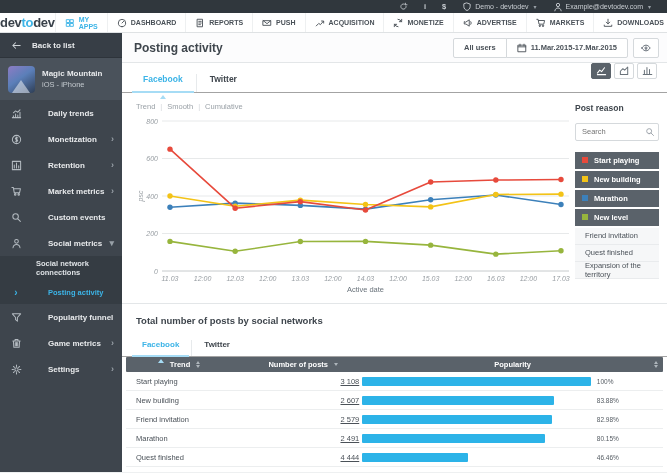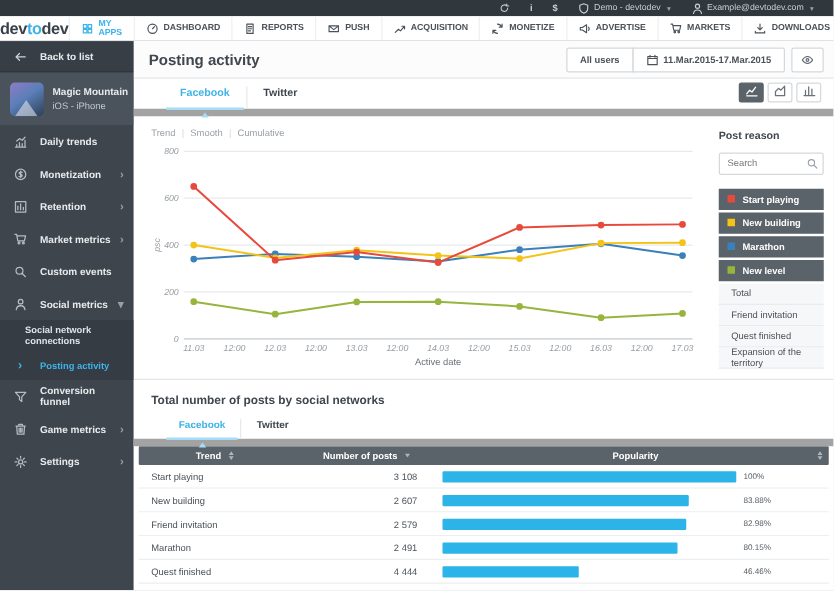--- a/index.html
+++ b/index.html
@@ -20,52 +20,52 @@
   .nav-menu { display:flex; align-items:stretch; }
   .nav-item { display:flex; align-items:center; gap:4px; padding:0 9px; font-size:7px; font-weight:bold; color:#4a5158; border-left:1px solid #eef0f1; cursor:pointer; }
   .nav-item:last-child { border-right:1px solid #eef0f1; }
   .nav-item.active { color:#3cb4e7; }
   .nav-item svg { display:block; }
 
   
   .main { display:flex; height:439px; }
 
   
-  .sidebar { width:107px; background:#3e454d; flex-shrink:0; color:#e8eaec; }
+  .sidebar { width:122px; background:#3e454d; flex-shrink:0; color:#e8eaec; }
   .sb-back { height:25px; background:#373e46; border-bottom:1px solid #2e343b; display:flex; align-items:center; font-size:8px; font-weight:bold; cursor:pointer; }
   .sb-back .sb-icon { color:#cfd4d8; }
   .sb-app { height:42px; background:#4a525b; display:flex; align-items:center; padding-left:8px; gap:7px; cursor:pointer; }
   .sb-thumb { width:27px; height:27px; border-radius:4px; background:linear-gradient(145deg,#8d7cc4 0%,#5b7fb9 45%,#2e3e55 100%); position:relative; overflow:hidden; flex-shrink:0; }
   .sb-thumb::after { content:""; position:absolute; left:4px; bottom:0; width:0; height:0; border-left:9px solid transparent; border-right:9px solid transparent; border-bottom:13px solid rgba(235,238,244,.55); }
   .sb-app-name { font-size:8px; font-weight:bold; line-height:1.35; }
   .sb-app-platform { font-size:7.5px; color:#c3c9ce; font-weight:normal; }
   .sb-item { height:26px; display:flex; align-items:center; padding-right:8px; font-size:8px; font-weight:bold; cursor:pointer; }
   .sb-icon { width:32px; display:flex; justify-content:center; align-items:center; color:#b4bbc1; flex-shrink:0; }
-  .sb-label { flex:1; }
+  .sb-label { flex:1;margin-left:16px; }
   .sb-chev { color:#98a0a7; font-size:9px; line-height:1; }
   .sb-sub { height:24px; background:#353c43; display:flex; align-items:center; font-size:7.5px; font-weight:bold; color:#dfe3e6; cursor:pointer; }
   .sb-sub .sb-label { padding-left:20px; }
   .sb-sub.active { color:#3cb4e7; }
   .sb-sub.active .sb-label { padding-left:0; }
   .sb-sub.active .sb-icon { color:#3cb4e7; font-size:10px; }
 
   
   .content { flex:1; background:#fff; display:flex; flex-direction:column; overflow:hidden; }
   .page-head { height:30px; background:#fcfcfd; border-bottom:1px solid #e3e6e8; display:flex; align-items:center; padding:0 8px 0 12px; }
   .page-title { flex:1; font-size:12px; font-weight:bold; color:#3f464d; }
   .head-controls { display:flex; align-items:center; gap:5px; }
   .btn-group { display:flex; }
   .btn { height:20px; background:#fff; border:1px solid #d5d9dc; font-size:7.5px; font-weight:bold; color:#4a5158; display:flex; align-items:center; gap:4px; padding:0 10px; cursor:pointer; }
   .btn-group .btn:first-child { border-radius:2px 0 0 2px; }
   .btn-group .btn:last-child { border-radius:0 2px 2px 0; margin-left:-1px; }
   .btn.icon-only { padding:0 7px; border-radius:2px; color:#5b646d; }
   .btn svg { display:block; }
 
   
-  .tabs-row { height:30px; border-bottom:6px solid #a3a3a3; display:flex; align-items:flex-end; padding:0 10px 0 24px; position:relative; }
+  .tabs-row { height:30px; border-bottom:1px solid #a3a3a3; display:flex; padding:0 10px 0 8px; position:relative; }
   .tab { font-size:8.5px; font-weight:bold; color:#3f464d; padding:0 13px 8px; position:relative; cursor:pointer; }
   .tab + .tab { border-left:1px solid #e7eaec;margin-top:32px; }
   .tab.active { color:#3cb4e7; }
   .tab.active::after { content:""; position:absolute; left:2px; right:2px; bottom:-1px; height:2px; background:#a6dcf5; }
   .tab.active::before { content:""; position:absolute; left:50%; margin-left:-3px; bottom:-7px; border-left:3px solid transparent; border-right:3px solid transparent; border-bottom:4px solid #a6dcf5; }
   .tabs-row.small { height:26px; }
   .tabs-row.small .tab { font-size:8px; padding:0 12px 7px; }
   .chart-btns { margin-left:auto; display:flex; gap:3px; margin-bottom:5px; }
   .cbtn { width:20px; height:16px; border:1px solid #d5d9dc; border-radius:2px; background:#fff; color:#6a737b; display:flex; align-items:center; justify-content:center; cursor:pointer; }
   .cbtn.active { background:#5a626a; border-color:#5a626a; color:#fff; }
@@ -96,21 +96,21 @@
   .table-wrap { margin:0 4px; }
   .thead { display:flex; background:#5a626a; color:#fff; font-size:7.5px; font-weight:bold; height:15px; border-radius:1px; }
   .th { display:flex; align-items:center; justify-content:center; position:relative; cursor:pointer; }
   .c1 { width:22%; } .c2 { width:22%; } .c3 { flex:1; }
   .sort { display:flex; flex-direction:column; gap:1px; margin-left:6px; }
   .s-up { width:0; height:0; border-left:2.5px solid transparent; border-right:2.5px solid transparent; border-bottom:3px solid #aeb5bb; }
   .s-dn { width:0; height:0; border-left:2.5px solid transparent; border-right:2.5px solid transparent; border-top:3px solid #aeb5bb; }
   .sort.abs { position:absolute; right:5px; top:4px; }
   .trow { display:flex; align-items:center; height:19px; border-bottom:1px solid #eceeef; font-size:7.5px; color:#4a5158; background:#fff; }
   .trow .c1 { padding-left:10px; }
-  .trow .c2 { text-align:right; padding-right:20px; }
+  .trow .c2 { text-align:right; padding-right:3px;text-decoration:underline; }
   .trow .c3 { display:flex; align-items:center; }
   .bar-track { width:76%; }
   .bar { height:9px; border-radius:1px; }
   .bar-label { font-size:6.5px; color:#555c63; margin-left:6px; white-space:nowrap; }
 </style>
 </head>
 <body>
 
 <div id="page">
 
@@ -309,21 +309,21 @@
           <div class="sb-sub active">
             <span class="sb-icon">›</span>
             <span class="sb-label">Posting activity</span>
           </div>
           <div class="sb-item">
             <span class="sb-icon">
               <svg width="11" height="11" viewBox="0 0 12 12" fill="none" stroke="currentColor" stroke-width="1.1" stroke-linecap="round" stroke-linejoin="round">
                 <path d="M1.5 2h9L7 6v4L5 8.4V6z"></path>
               </svg>
             </span>
-            <span class="sb-label">Conversion funnel</span>
+            <span class="sb-label">Popularity funnel</span>
           </div>
           <div class="sb-item">
             <span class="sb-icon">
               <svg width="11" height="11" viewBox="0 0 12 12" fill="none" stroke="currentColor" stroke-width="1.1" stroke-linecap="round" stroke-linejoin="round">
                 <path d="M2.6 3.2h6.8l-.5 7H3.1zM2 3.2h8M4.4 1.6h3.2v1.6H4.4zM4.7 5v3.4M6 5v3.4M7.3 5v3.4"></path>
               </svg>
             </span>
             <span class="sb-label">Game metrics</span>
             <span class="sb-chev">›</span>
           </div>
@@ -478,23 +478,20 @@
               </div>
               <div class="lg-row sel">
                 <span class="lg-sq" style="background: rgb(60, 128, 186);"></span>
                 <span>Marathon</span>
               </div>
               <div class="lg-row sel">
                 <span class="lg-sq" style="background: rgb(151, 181, 61);"></span>
                 <span>New level</span>
               </div>
               <div class="lg-row un">
-                <span>Total</span>
-              </div>
-              <div class="lg-row un">
                 <span>Friend invitation</span>
               </div>
               <div class="lg-row un">
                 <span>Quest finished</span>
               </div>
               <div class="lg-row un">
                 <span>Expansion of the territory</span>
               </div>
             </div>
         </div>

